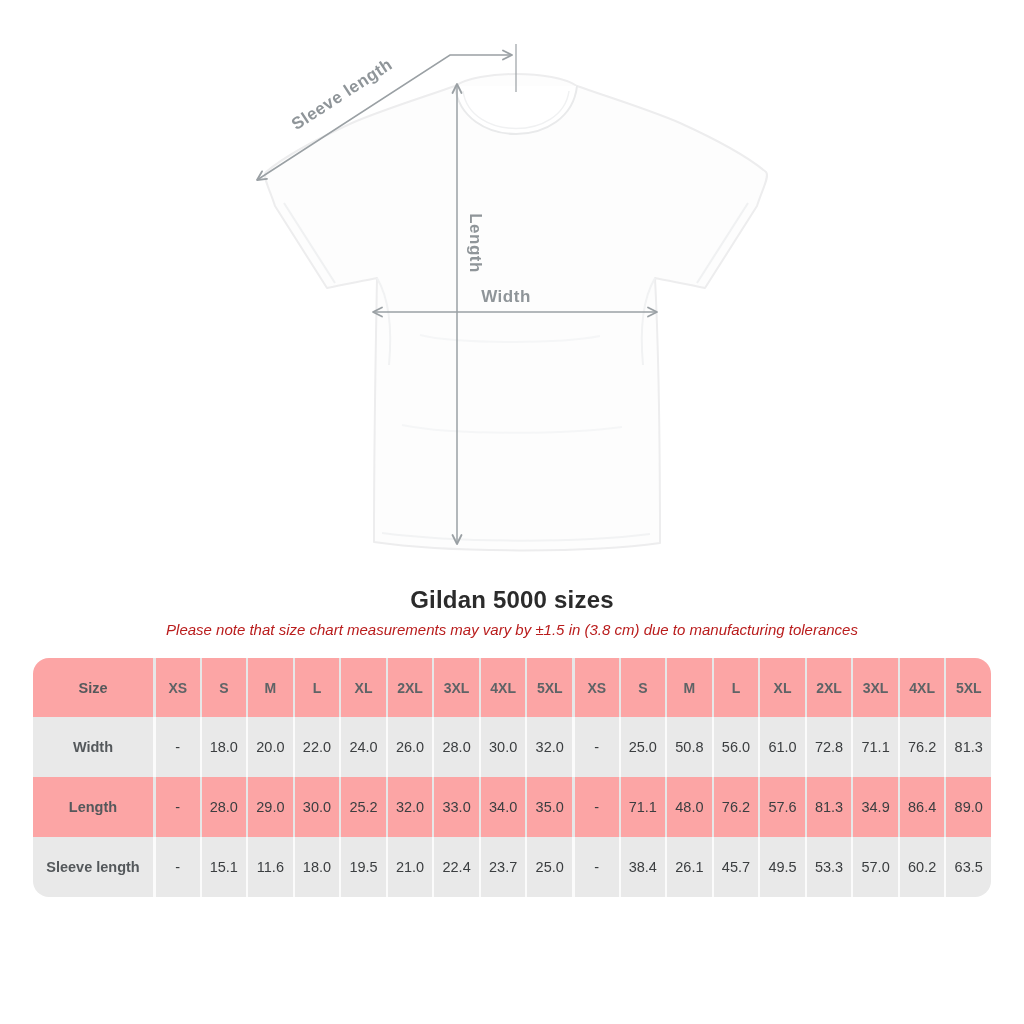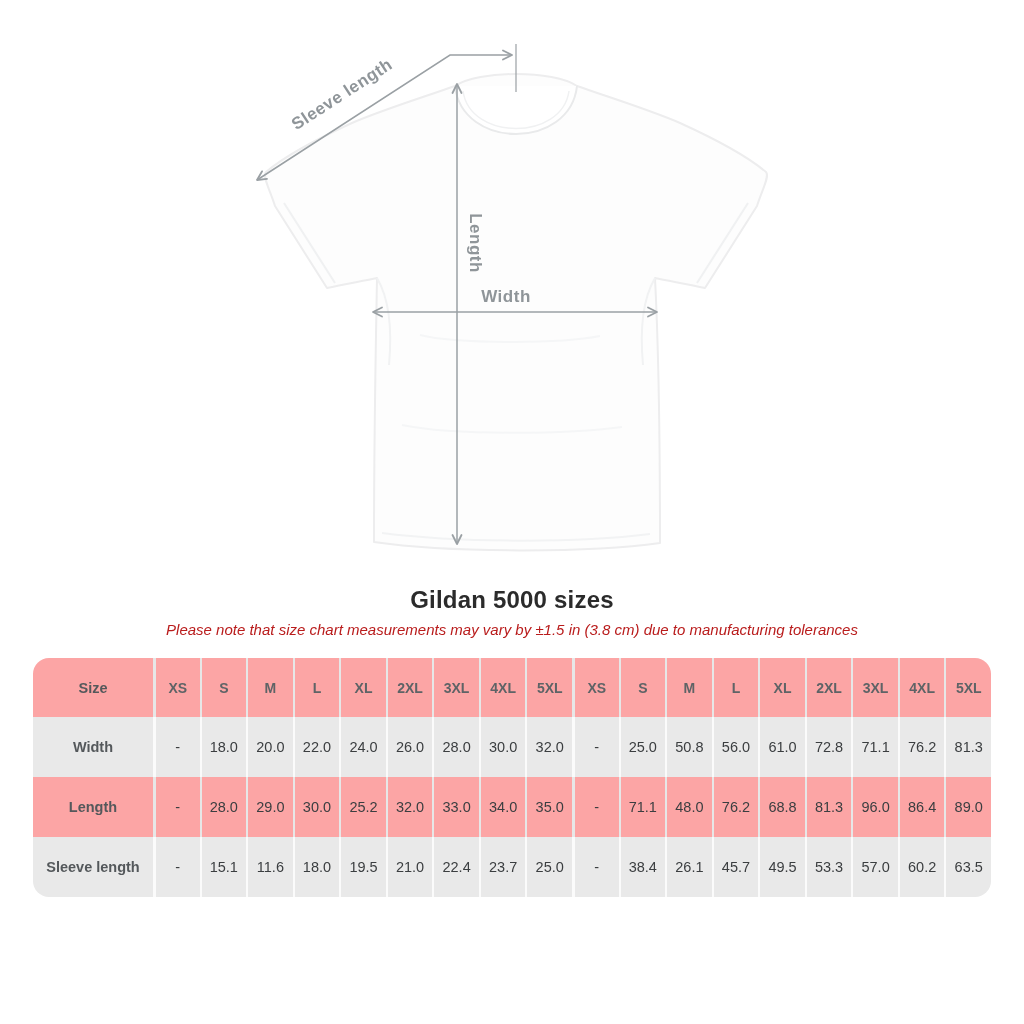--- a/index.html
+++ b/index.html
@@ -191,23 +191,23 @@
         <div class="cell val-cell">30.0</div>
         <div class="cell val-cell">25.2</div>
         <div class="cell val-cell">32.0</div>
         <div class="cell val-cell">33.0</div>
         <div class="cell val-cell">34.0</div>
         <div class="cell val-cell">35.0</div>
         <div class="cell val-cell group-start">-</div>
         <div class="cell val-cell">71.1</div>
         <div class="cell val-cell">48.0</div>
         <div class="cell val-cell">76.2</div>
-        <div class="cell val-cell">68.8</div>
+        <div class="cell val-cell">57.6</div>
         <div class="cell val-cell">81.3</div>
-        <div class="cell val-cell">96.0</div>
+        <div class="cell val-cell">34.9</div>
         <div class="cell val-cell">86.4</div>
         <div class="cell val-cell">89.0</div>
       </div>
       <div class="trow data-row r-gray">
         <div class="cell label-cell">Sleeve length</div>
         <div class="cell val-cell group-start">-</div>
         <div class="cell val-cell">15.1</div>
         <div class="cell val-cell">11.6</div>
         <div class="cell val-cell">18.0</div>
         <div class="cell val-cell">19.5</div>

